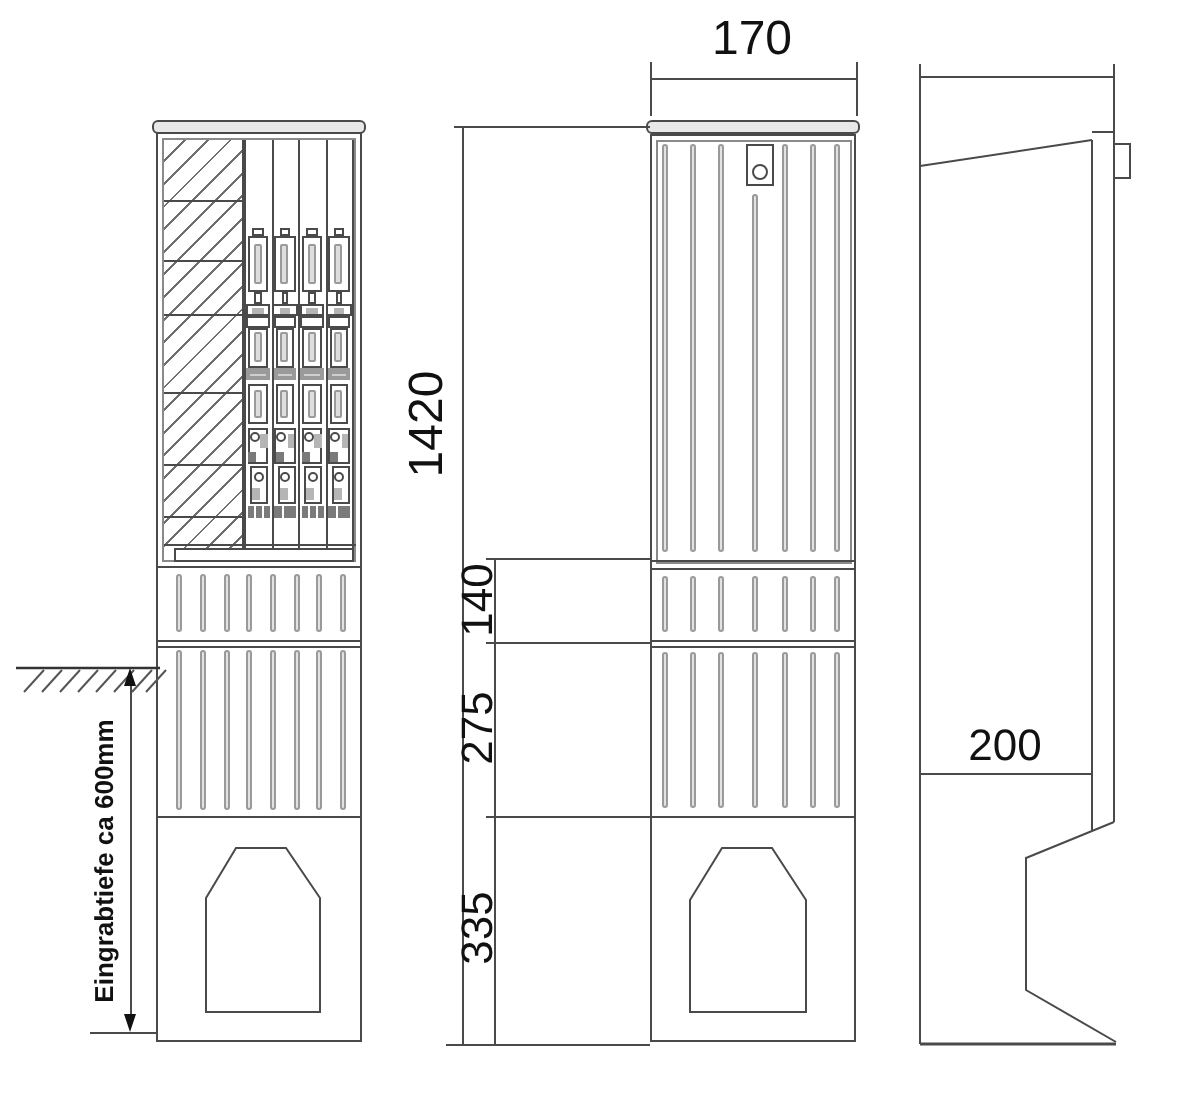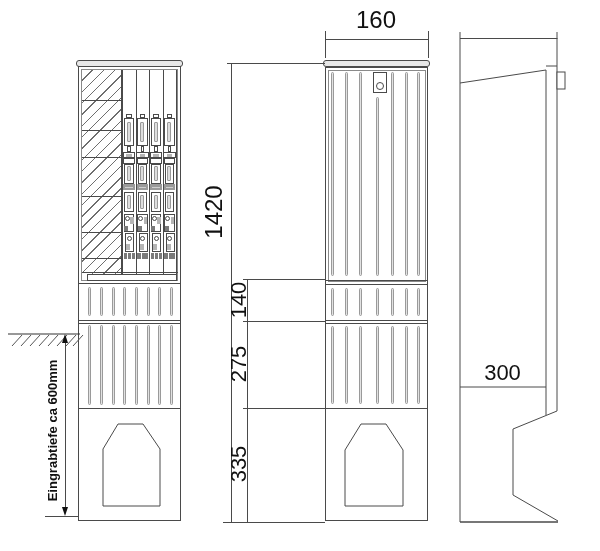--- a/index.html
+++ b/index.html
@@ -83,21 +83,21 @@
   <div class="line" style="left:325px;top:319.5px;width:103px;height:1px;"></div>
   <div class="line" style="left:325px;top:323px;width:103px;height:1px;"></div>
   <div class="line" style="left:325px;top:407.5px;width:103px;height:1px;"></div>
   <svg style="left:342px;top:420px;" width="64" height="90" viewBox="0 0 64 90">
     <polygon points="3,30 19,4 44,4 61,30 61,86 3,86" fill="#ffffff" stroke="#4a4a4a" stroke-width="1"></polygon>
   </svg>
 
   <div class="line" style="left:325px;top:31px;width:1px;height:27px;"></div>
   <div class="line" style="left:427.5px;top:31px;width:1px;height:27px;"></div>
   <div class="line" style="left:325px;top:38.5px;width:103px;height:1px;"></div>
-  <div class="dimtext" style="left:346px;top:6px;width:60px;">160</div>
+  <div class="dimtext" style="left:346px;top:6px;width:60px;">170</div>
 
   <div class="line" style="left:227px;top:62.5px;width:98px;height:1px;"></div>
   <div class="line" style="left:231px;top:62.5px;width:1px;height:460px;"></div>
   <div class="dimtext rot" style="left:179px;top:200px;width:70px;height:24px;line-height:24px;">1420</div>
 
   <div class="line" style="left:247px;top:279px;width:1px;height:243px;"></div>
   <div class="line" style="left:243px;top:279px;width:82px;height:1px;"></div>
   <div class="line" style="left:243px;top:321px;width:82px;height:1px;"></div>
   <div class="line" style="left:243px;top:407.5px;width:82px;height:1px;"></div>
   <div class="line" style="left:223px;top:521.5px;width:102px;height:1px;"></div>
@@ -113,21 +113,21 @@
       <line x1="10" y1="53" x2="96" y2="40"></line>
       <line x1="96" y1="40" x2="96" y2="385"></line>
       <line x1="107" y1="36" x2="107" y2="381"></line>
       <line x1="96" y1="36" x2="107" y2="36"></line>
       <rect x="107" y="42" width="8" height="17" fill="#ffffff"></rect>
       <line x1="10" y1="357" x2="96" y2="357"></line>
       <polyline points="107,381 63,399 63,465 108,491"></polyline>
       <line x1="10" y1="492" x2="108" y2="492" stroke-width="1.5"></line>
     </g>
   </svg>
-  <div class="dimtext small" style="left:480px;top:360px;width:45px;">300</div>
+  <div class="dimtext small" style="left:480px;top:360px;width:45px;">200</div>
 
 <div class="line" style="left: 82px; top: 100px; width: 40px; height: 1px;"></div>
     <div class="line" style="left: 82px; top: 130px; width: 40px; height: 1px;"></div>
     <div class="line" style="left: 82px; top: 157px; width: 40px; height: 1px;"></div>
     <div class="line" style="left: 82px; top: 196px; width: 40px; height: 1px;"></div>
     <div class="line" style="left: 82px; top: 232px; width: 40px; height: 1px;"></div>
     <div class="line" style="left: 82px; top: 258px; width: 40px; height: 1px;"></div>
     <div class="rib" style="left: 330.5px; top: 72px; width: 3px; height: 204px;"></div>
     <div class="rib" style="left: 344.5px; top: 72px; width: 3px; height: 204px;"></div>
     <div class="rib" style="left: 358.5px; top: 72px; width: 3px; height: 204px;"></div>

